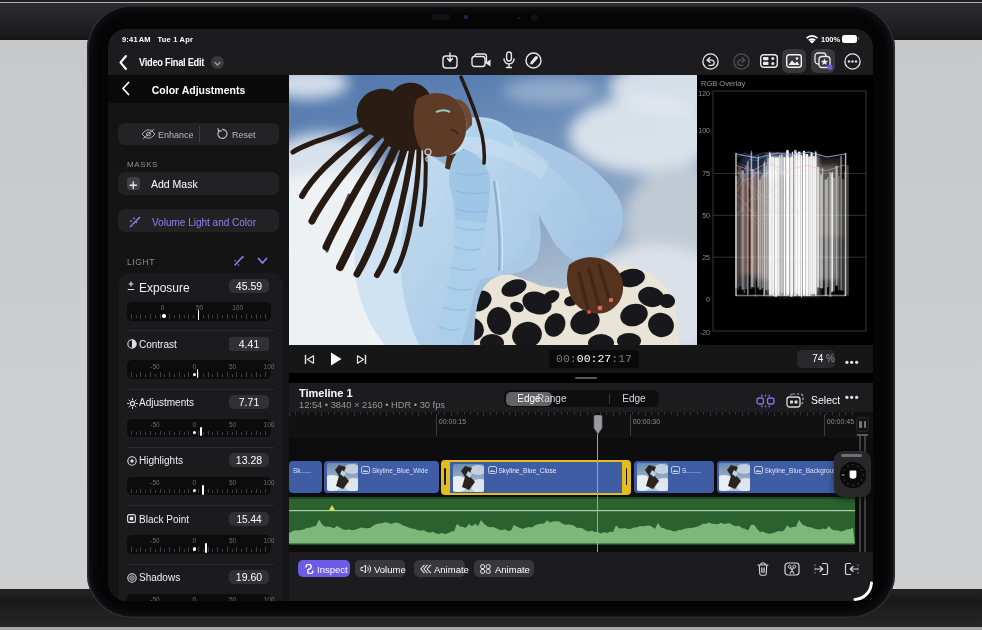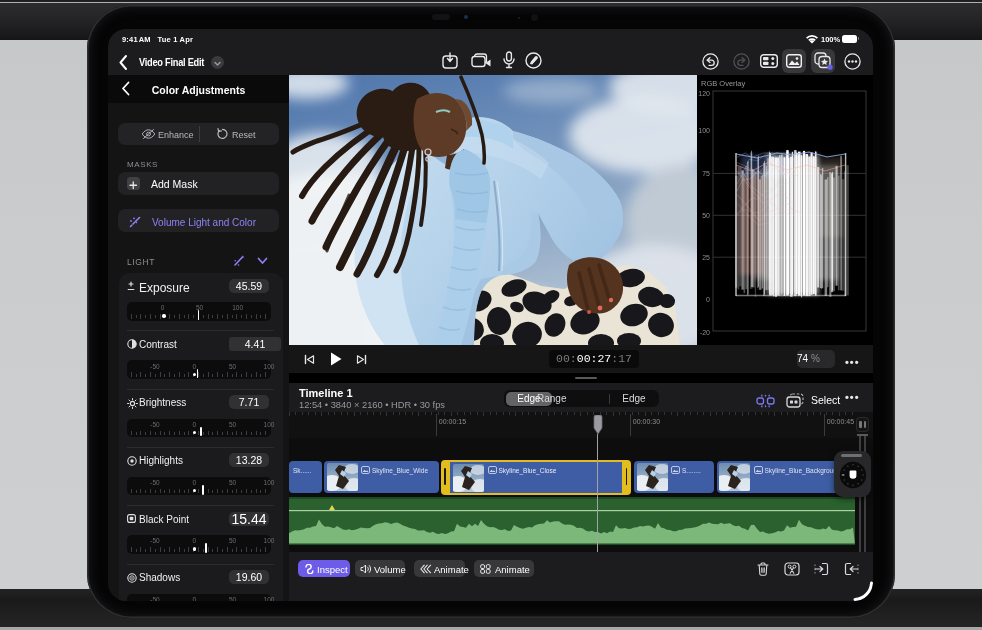--- a/index.html
+++ b/index.html
@@ -189,21 +189,21 @@
     <div style="position:absolute;left:152.40px;top:286.3px;width:1px;height:3.2px;background:#3e3e42"></div>
     <div style="position:absolute;left:157.20px;top:285.0px;width:1px;height:4.5px;background:#3e3e42"></div>
     <div style="position:absolute;left:54.2px;top:285.2px;width:3.4px;height:3.4px;border-radius:50%;background:#fff"></div>
     <div style="position:absolute;left:89.5px;top:281.2px;width:1.6px;height:9.5px;background:#fff;border-radius:1px"></div>
     <div style="position:absolute;left:19px;top:301.3px;width:147px;height:1px;background:#2c2c2e"></div>
     <svg class="ic" style="left:19px;top:310px" width="10" height="10" viewBox="0 0 10 10">
       <circle cx="5" cy="5" r="4.2" fill="none" stroke="#e0e0e2" stroke-width="1.1"></circle>
       <path d="M5 0.8 A4.2 4.2 0 0 1 5 9.2 Z" fill="#e0e0e2"></path>
     </svg>
     <div style="position:absolute;left:31px;top:309.8px;font-size:10px;color:#f0f0f2">Contrast</div>
-    <div style="position:absolute;left:121px;top:307.8px;width:52px;height:14px;border-radius:3px;background:#313134;text-align:center;font-size:10.5px;color:#fff;line-height:15px">4.41</div>
+    <div style="position:absolute;left:121px;top:307.8px;width:40px;height:14px;border-radius:3px;background:#313134;text-align:center;font-size:10.5px;color:#fff;line-height:15px">4.41</div>
     <div style="position:absolute;left:19.3px;top:331.3px;width:143.5px;height:18.5px;border-radius:5px;background:#0c0c0d"></div>
     <div style="position:absolute;left:47.0px;top:333.5px;font-size:6.5px;color:#6e6e72;transform:translateX(-50%)">-50</div>
     <div style="position:absolute;left:86.4px;top:333.5px;font-size:6.5px;color:#6e6e72;transform:translateX(-50%)">0</div>
     <div style="position:absolute;left:124.5px;top:333.5px;font-size:6.5px;color:#6e6e72;transform:translateX(-50%)">50</div>
     <div style="position:absolute;left:161.0px;top:333.5px;font-size:6.5px;color:#6e6e72;transform:translateX(-50%)">100</div>
     <div style="position:absolute;left:22.80px;top:343.3px;width:1px;height:4.5px;background:#3e3e42"></div>
     <div style="position:absolute;left:27.60px;top:344.6px;width:1px;height:3.2px;background:#3e3e42"></div>
     <div style="position:absolute;left:32.40px;top:343.3px;width:1px;height:4.5px;background:#3e3e42"></div>
     <div style="position:absolute;left:37.20px;top:344.6px;width:1px;height:3.2px;background:#3e3e42"></div>
     <div style="position:absolute;left:42.00px;top:343.3px;width:1px;height:4.5px;background:#3e3e42"></div>
@@ -240,21 +240,21 @@
         <line x1="5.5" y1="0.5" x2="5.5" y2="1.8"></line>
         <line x1="5.5" y1="9.2" x2="5.5" y2="10.5"></line>
         <line x1="0.5" y1="5.5" x2="1.8" y2="5.5"></line>
         <line x1="9.2" y1="5.5" x2="10.5" y2="5.5"></line>
         <line x1="2" y1="2" x2="2.9" y2="2.9"></line>
         <line x1="8.1" y1="8.1" x2="9" y2="9"></line>
         <line x1="2" y1="9" x2="2.9" y2="8.1"></line>
         <line x1="8.1" y1="2.9" x2="9" y2="2"></line>
       </g>
     </svg>
-    <div style="position:absolute;left:31px;top:368.1px;font-size:10px;color:#f0f0f2">Brightness</div>
+    <div style="position:absolute;left:31px;top:368.1px;font-size:10px;color:#f0f0f2">Adjustments</div>
     <div style="position:absolute;left:121px;top:366.1px;width:40px;height:14px;border-radius:5px;background:#313134;text-align:center;font-size:10.5px;color:#fff;line-height:15px">7.71</div>
     <div style="position:absolute;left:19.3px;top:389.6px;width:143.5px;height:18.5px;border-radius:5px;background:#0c0c0d"></div>
     <div style="position:absolute;left:47.0px;top:391.8px;font-size:6.5px;color:#6e6e72;transform:translateX(-50%)">-50</div>
     <div style="position:absolute;left:86.4px;top:391.8px;font-size:6.5px;color:#6e6e72;transform:translateX(-50%)">0</div>
     <div style="position:absolute;left:124.5px;top:391.8px;font-size:6.5px;color:#6e6e72;transform:translateX(-50%)">50</div>
     <div style="position:absolute;left:161.0px;top:391.8px;font-size:6.5px;color:#6e6e72;transform:translateX(-50%)">100</div>
     <div style="position:absolute;left:22.80px;top:401.6px;width:1px;height:4.5px;background:#3e3e42"></div>
     <div style="position:absolute;left:27.60px;top:402.9px;width:1px;height:3.2px;background:#3e3e42"></div>
     <div style="position:absolute;left:32.40px;top:401.6px;width:1px;height:4.5px;background:#3e3e42"></div>
     <div style="position:absolute;left:37.20px;top:402.9px;width:1px;height:3.2px;background:#3e3e42"></div>
@@ -327,21 +327,21 @@
     <div style="position:absolute;left:152.40px;top:461.2px;width:1px;height:3.2px;background:#3e3e42"></div>
     <div style="position:absolute;left:157.20px;top:459.9px;width:1px;height:4.5px;background:#3e3e42"></div>
     <div style="position:absolute;left:84.7px;top:460.1px;width:3.4px;height:3.4px;border-radius:50%;background:#fff"></div>
     <div style="position:absolute;left:94.1px;top:456.1px;width:1.6px;height:9.5px;background:#fff;border-radius:1px"></div>
     <div style="position:absolute;left:19px;top:476.2px;width:147px;height:1px;background:#2c2c2e"></div>
     <svg class="ic" style="left:19px;top:485px" width="9" height="9" viewBox="0 0 9 9">
       <rect x="0.6" y="0.6" width="7.8" height="7.8" rx="2" fill="none" stroke="#e0e0e2" stroke-width="1.1"></rect>
       <rect x="2.7" y="2.7" width="3.6" height="3.6" rx="0.8" fill="#e0e0e2"></rect>
     </svg>
     <div style="position:absolute;left:31px;top:484.7px;font-size:10px;color:#f0f0f2">Black Point</div>
-    <div style="position:absolute;left:121px;top:482.7px;width:40px;height:14px;border-radius:5px;background:#313134;text-align:center;font-size:14px;color:#fff;line-height:15px">15.44</div>
+    <div style="position:absolute;left:121px;top:482.7px;width:40px;height:14px;border-radius:5px;background:#313134;text-align:center;font-size:10px;color:#fff;line-height:15px">15.44</div>
     <div style="position:absolute;left:19.3px;top:506.2px;width:143.5px;height:18.5px;border-radius:5px;background:#0c0c0d"></div>
     <div style="position:absolute;left:47.0px;top:508.4px;font-size:6.5px;color:#6e6e72;transform:translateX(-50%)">-50</div>
     <div style="position:absolute;left:86.4px;top:508.4px;font-size:6.5px;color:#6e6e72;transform:translateX(-50%)">0</div>
     <div style="position:absolute;left:124.5px;top:508.4px;font-size:6.5px;color:#6e6e72;transform:translateX(-50%)">50</div>
     <div style="position:absolute;left:161.0px;top:508.4px;font-size:6.5px;color:#6e6e72;transform:translateX(-50%)">100</div>
     <div style="position:absolute;left:22.80px;top:518.2px;width:1px;height:4.5px;background:#3e3e42"></div>
     <div style="position:absolute;left:27.60px;top:519.5px;width:1px;height:3.2px;background:#3e3e42"></div>
     <div style="position:absolute;left:32.40px;top:518.2px;width:1px;height:4.5px;background:#3e3e42"></div>
     <div style="position:absolute;left:37.20px;top:519.5px;width:1px;height:3.2px;background:#3e3e42"></div>
     <div style="position:absolute;left:42.00px;top:518.2px;width:1px;height:4.5px;background:#3e3e42"></div>
@@ -630,21 +630,21 @@
       <path d="M9.5 1.8 L3.5 5.5 L9.5 9.2 Z" fill="none" stroke="#e8e8ea" stroke-width="1.2" stroke-linejoin="round"></path>
     </svg>
 <svg class="ic" style="left:221px;top:322px" width="14" height="16" viewBox="0 0 14 16">
       <path d="M2 1.5 L12.5 8 L2 14.5 Z" fill="#fff"></path>
     </svg>
 <svg class="ic" style="left:248px;top:324.5px" width="11" height="11" viewBox="0 0 11 11">
       <path d="M9.5 1.5 L9.5 9.5" stroke="#e8e8ea" stroke-width="1.4" stroke-linecap="round"></path>
       <path d="M1.5 1.8 L7.5 5.5 L1.5 9.2 Z" fill="none" stroke="#e8e8ea" stroke-width="1.2" stroke-linejoin="round"></path>
     </svg>
 <div class="a" style="left:441px;top:320.5px;width:90px;height:18px;border-radius:4px;background:#0a0a0a;text-align:center;font-family:'Liberation Mono',monospace;font-size:11.5px;line-height:18.5px;color:#7c7c80"><span>00:</span><span style="color:#fff">00:27</span><span>:17</span></div>
-<div class="a" style="left:689px;top:320.5px;width:38px;height:18px;border-radius:5px;background:#29292b;text-align:left;font-size:10px;line-height:18px;color:#fff">74 <span style="color:#8e8e93">%</span></div>
+<div class="a" style="left:689px;top:320.5px;width:38px;height:18px;border-radius:5px;background:#29292b;text-align:right;font-size:10px;line-height:18px;color:#fff">74 <span style="color:#8e8e93">%</span></div>
 <div class="a" style="left:737px;top:327px;color:#e8e8ea;font-size:11px;letter-spacing:1px;font-weight:bold">•••</div>
 
 <div class="a" style="left:181px;top:344px;width:584px;height:10px;background:#000"></div>
 <div class="a" style="left:467px;top:347.5px;width:22px;height:2.5px;border-radius:2px;background:#5a5a5e"></div>
 
 <div class="a" style="left:181px;top:354px;width:584px;height:29px;background:#1c1c1e"></div>
 <div class="a" style="left:191px;top:358px;font-size:11px;font-weight:bold;color:#fff">Timeline 1</div>
 <div class="a" style="left:191px;top:370.5px;font-size:9.3px;color:#98989d">12:54 • 3840 × 2160 • HDR • 30 fps</div>
 <div class="a" style="left:396px;top:361px;width:155px;height:17px;border-radius:6px;background:#0e0e0f"></div>
 <div class="a" style="left:398px;top:362.5px;width:46px;height:14px;border-radius:5px;background:#636366;text-align:center;font-size:10px;line-height:14px;color:#fff">Edge</div>

